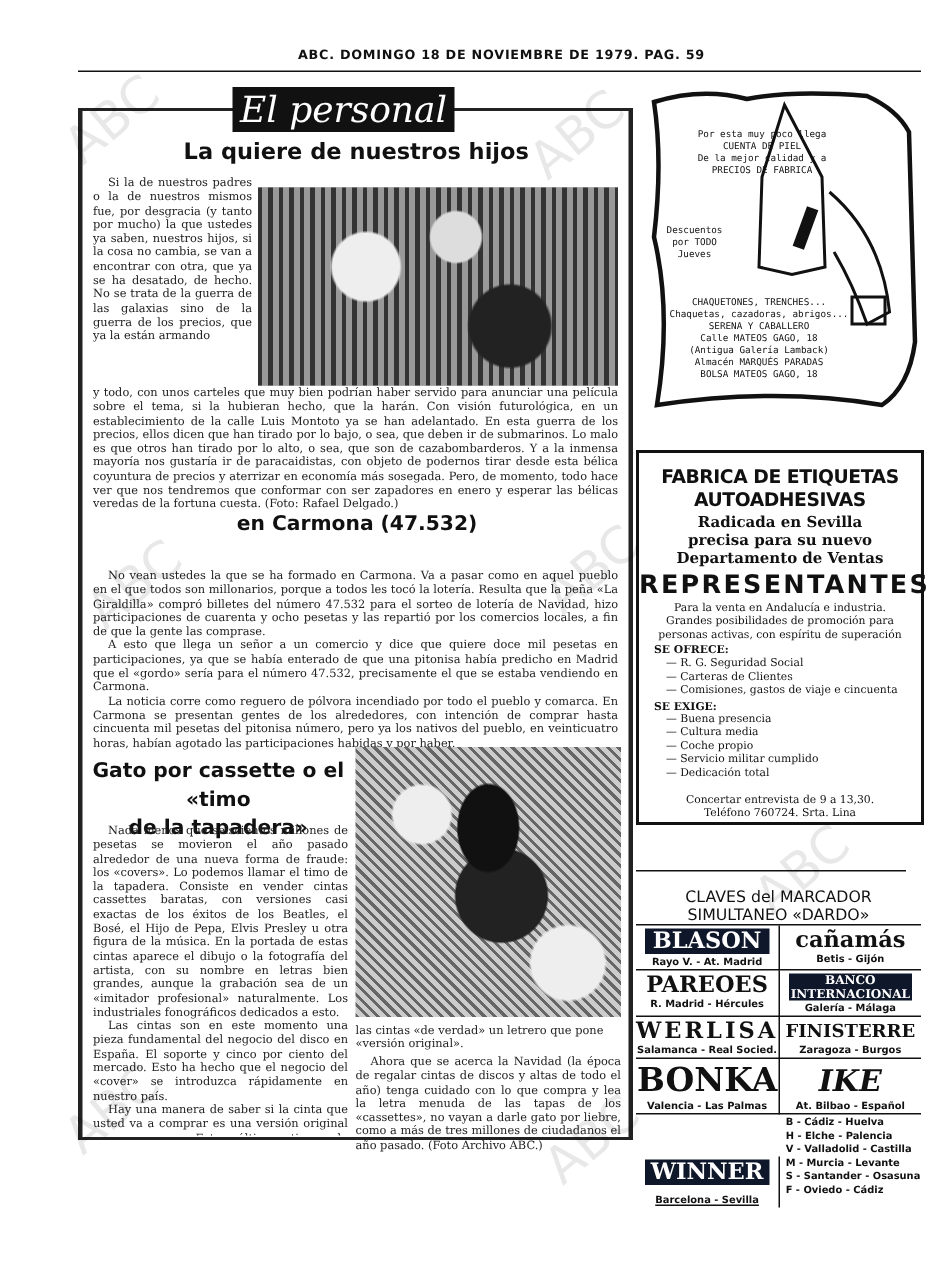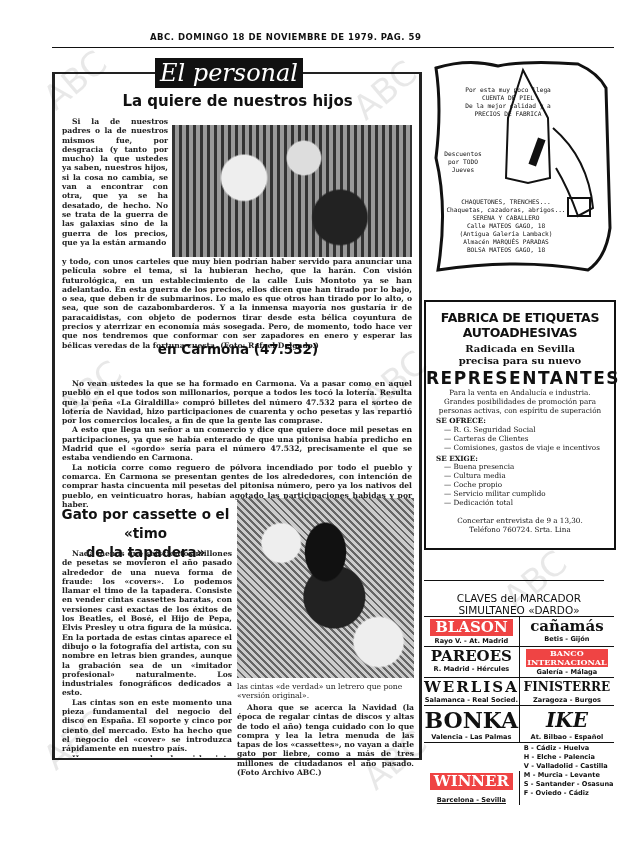--- a/index.html
+++ b/index.html
@@ -1,25 +1,25 @@
 <!DOCTYPE html>
 <html><head>
 <meta charset="utf-8">
 <style>
   html,body{margin:0;padding:0;background:#fff;}
   body{width:620px;height:841px;position:relative;overflow:hidden;font-family:"DejaVu Serif",serif;color:#111;}
   .abs{position:absolute;}
-  .masthead{left:150px;top:32px;width:320px;text-align:left;font-family:"DejaVu Sans",sans-serif;font-weight:bold;font-size:8.5px;letter-spacing:0.5px;}
+  .masthead{left:150px;top:32px;width:320px;text-align:right;font-family:"DejaVu Sans",sans-serif;font-weight:bold;font-size:8.5px;letter-spacing:0.5px;}
   .rule{background:#111;height:1px;}
   
   .frame-left{left:52px;top:72px;width:370px;height:688px;border-left:3px solid #222;border-right:3px solid #222;border-top:2px solid #222;border-bottom:2px solid #222;box-sizing:border-box;}
   .section-banner{left:155px;top:58px;width:148px;height:30px;background:#111;color:#fff;font-family:"DejaVu Serif",serif;font-style:italic;font-size:24px;text-align:center;line-height:30px;}
   .headline{font-family:"DejaVu Sans",sans-serif;font-weight:bold;color:#111;text-align:center;}
   .body-text{font-family:"DejaVu Serif",serif;font-size:7.6px;line-height:9.3px;text-align:justify;color:#222;}
-  .body-text p{margin:0;text-indent:10px;font-weight:bold;}
+  .body-text p{margin:0;text-indent:10px;}
   .photo1{left:172px;top:125px;width:240px;height:132px;background:
     radial-gradient(circle at 30% 40%,#eee 0 12%,transparent 13%),
     radial-gradient(circle at 70% 70%,#222 0 14%,transparent 15%),
     radial-gradient(circle at 55% 25%,#ddd 0 10%,transparent 11%),
     repeating-linear-gradient(90deg,#333 0 3px,#999 3px 7px),
     #777;}
   .photo2{left:237px;top:498px;width:177px;height:180px;background:
     radial-gradient(ellipse at 50% 30%,#111 0 16%,transparent 17%),
     radial-gradient(ellipse at 55% 55%,#222 0 22%,transparent 23%),
     radial-gradient(circle at 25% 25%,#eee 0 10%,transparent 11%),
@@ -35,21 +35,21 @@
   .ad-sub{font-family:"DejaVu Serif",serif;font-weight:bold;font-size:10px;line-height:12px;}
   .ad-big{font-family:"DejaVu Sans",sans-serif;font-weight:bold;font-size:17px;letter-spacing:1.5px;line-height:22px;}
   .ad-small{font-family:"DejaVu Serif",serif;font-size:7.2px;line-height:8.8px;text-align:left;}
   
   .claves{left:424px;top:592px;width:190px;}
   .claves-title{font-family:"DejaVu Sans",sans-serif;font-size:10.5px;line-height:12px;text-align:center;}
   .grid{display:grid;grid-template-columns:1fr 1fr;border-top:1.5px solid #111;}
   .cell{border-bottom:1.5px solid #111;text-align:center;padding:1px 0 1px;}
   .cell.l{border-right:1.5px solid #111;}
   .brand{font-family:"DejaVu Serif",serif;font-weight:bold;font-size:15px;line-height:17px;}
-  .brand.inv{background:#ef4444;color:#fff;margin:1px 6px;}
+  .brand.inv{background:#0f172a;color:#fff;margin:1px 6px;}
   .match{font-family:"DejaVu Sans",sans-serif;font-weight:bold;font-size:6.6px;line-height:8px;}
   .results{font-family:"DejaVu Sans",sans-serif;font-weight:bold;font-size:6.6px;line-height:9px;text-align:left;padding-left:4px;}
   .watermark{font-family:"DejaVu Sans",sans-serif;font-size:34px;color:rgba(0,0,0,0.09);position:absolute;transform:rotate(-40deg);pointer-events:none;}
 </style>
 </head>
 <body>
 
 <div class="abs masthead">ABC. DOMINGO 18 DE NOVIEMBRE DE 1979. PAG. 59</div>
 <div class="abs rule" style="left:52px;top:47px;width:562px;"></div>
 
@@ -117,27 +117,28 @@
     <div>Almacén MARQUÉS PARADAS</div>
     <div>BOLSA MATEOS GAGO, 18</div>
   </div>
 </div>
 
 <div class="abs adbox">
   <div class="ad-title" style="margin-top:8px;">FABRICA DE ETIQUETAS</div>
   <div class="ad-title">AUTOADHESIVAS</div>
   <div class="ad-sub" style="margin-top:3px;">Radicada en Sevilla</div>
   <div class="ad-sub">precisa para su nuevo</div>
+  <div class="ad-sub">Departamento de Ventas</div>
   <div class="ad-big">REPRESENTANTES</div>
   <div class="ad-small" style="padding:0 10px;text-align:center;">Para la venta en Andalucía e industria. Grandes posibilidades de promoción para personas activas, con espíritu de superación</div>
   <div class="ad-small" style="padding:2px 10px 0;font-weight:bold;">SE OFRECE:</div>
   <div class="ad-small" style="padding-left:18px;">
     <div>— R. G. Seguridad Social</div>
     <div>— Carteras de Clientes</div>
-    <div>— Comisiones, gastos de viaje e incentivos</div>
+    <div>— Comisiones, gastos de viaje e cincuenta</div>
   </div>
   <div class="ad-small" style="padding:2px 10px 0;font-weight:bold;">SE EXIGE:</div>
   <div class="ad-small" style="padding-left:18px;">
     <div>— Buena presencia</div>
     <div>— Cultura media</div>
     <div>— Coche propio</div>
     <div>— Servicio militar cumplido</div>
     <div>— Dedicación total</div>
   </div>
   <div class="ad-small" style="text-align:center;margin-top:10px;">Concertar entrevista de 9 a 13,30.</div>

